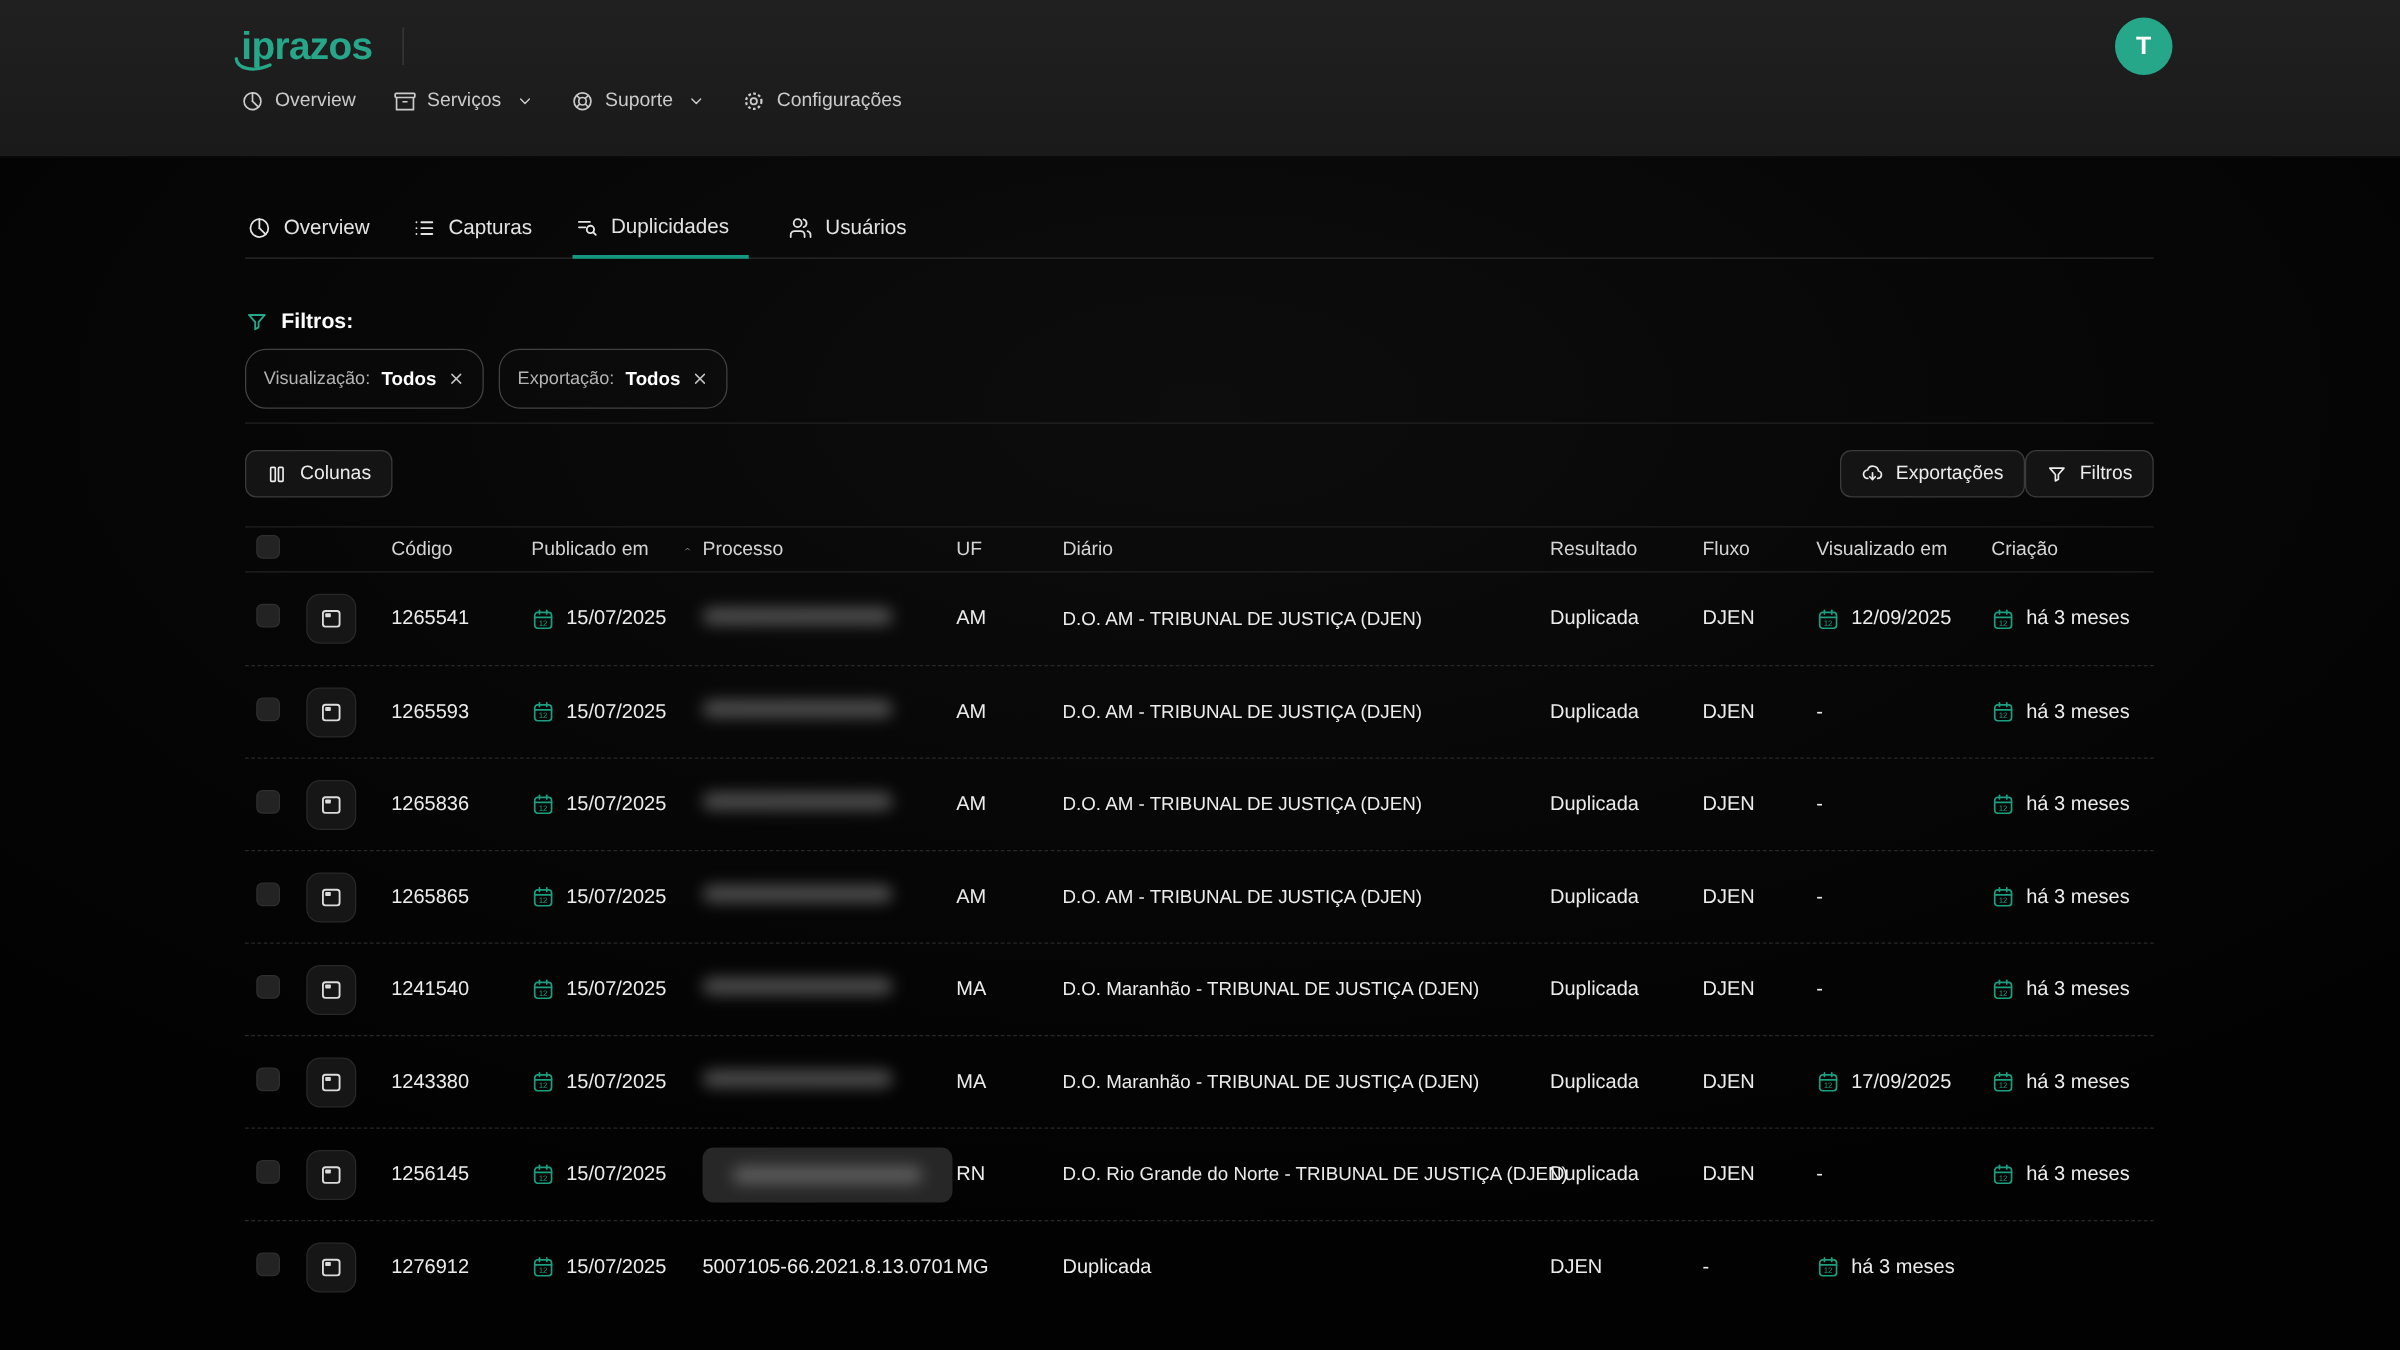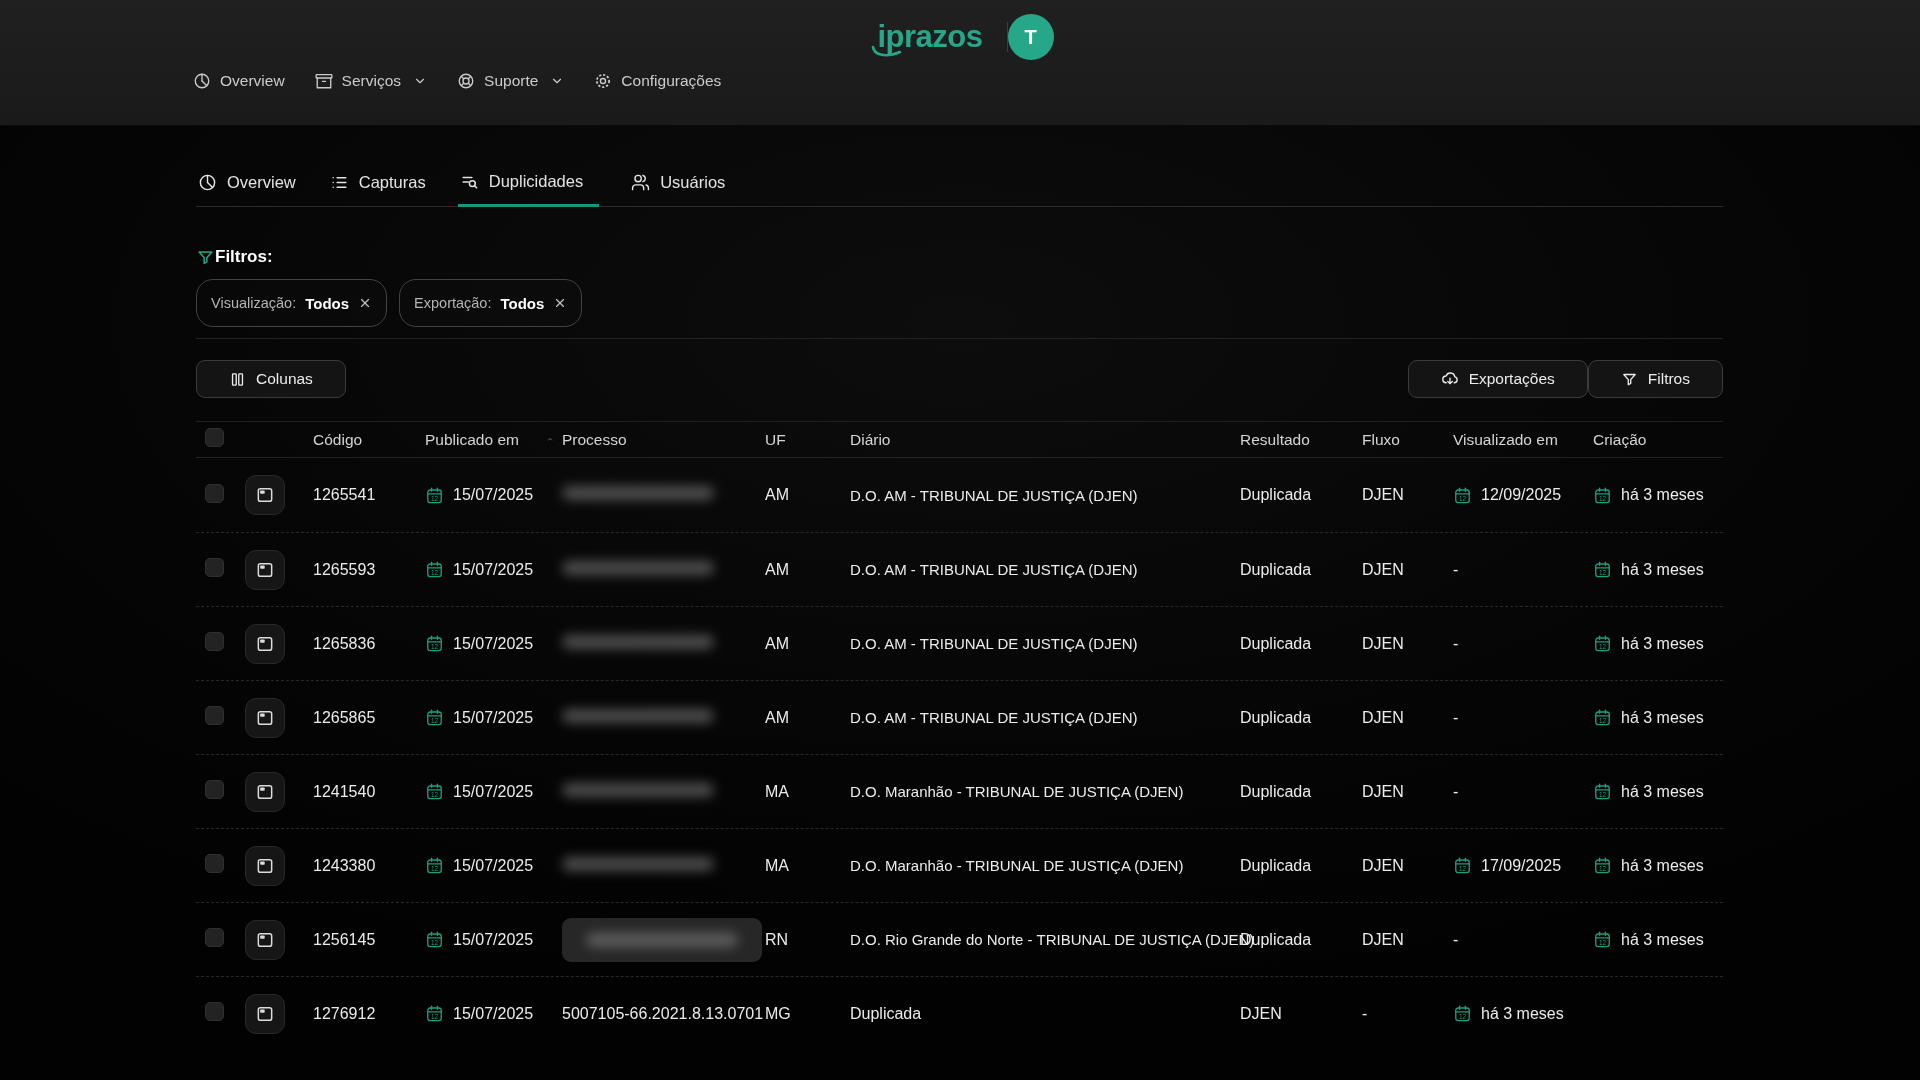--- a/index.html
+++ b/index.html
@@ -5,21 +5,21 @@
   * { margin:0; padding:0; box-sizing:border-box; }
   html,body { width:1920px; height:1080px; overflow:hidden; background:#020202;
     font-family:"Liberation Sans", sans-serif; color:#e9e9e9; }
   .page { width:1920px; height:1080px; display:flex; flex-direction:column;
     background: radial-gradient(1400px 700px at 50% 30%, #0d0d0d 0%, #060606 55%, #020202 100%); }
 
   
   .topbar { height:126px; flex:0 0 126px; padding:0 182px 0 193px;
     background: linear-gradient(180deg,#202020 0%,#1a1a1a 100%);
     border-bottom:1px solid #0a0a0a; }
-  .topbar-row1 { height:68px; display:flex; align-items:center; justify-content:center; padding-top:6px; }
+  .topbar-row1 { height:68px; display:flex; align-items:center; justify-content:space-between; padding-top:6px; }
   .logo-group { display:flex; align-items:center; gap:24px; }
   .logo { position:relative; font-size:31px; font-weight:700; letter-spacing:-0.5px; color:var(--accent); cursor:pointer; }
   .logo svg.swoosh { position:absolute; left:-6px; bottom:-4px; }
   .logo-divider { width:1px; height:30px; background:#3d3d3d; }
   .avatar { width:46px; height:46px; border-radius:50%; background:var(--accent);
     display:flex; align-items:center; justify-content:center; color:#fff; font-size:20px; font-weight:600; cursor:pointer; }
   .topbar-nav { display:flex; align-items:center; gap:30px; margin-top:4px; }
   .nav-item { display:flex; align-items:center; gap:9px; color:#cbcbcb; font-size:15.5px; cursor:pointer; }
   .nav-item svg { stroke:#cbcbcb; }
   .chev { margin-left:3px; }
@@ -28,33 +28,33 @@
   .main { flex:1; padding:0 197px 0 196px; }
   .brand { margin-top:52px; display:flex; align-items:baseline; }
   .brand-name { color:#fff; font-size:32px; font-weight:600; letter-spacing:0.5px; }
   .brand-suffix { color:var(--accent); font-size:17px; font-weight:600; margin-left:2px; }
 
   .tabs { margin-top:44px; display:flex; gap:30px; border-bottom:1px solid #2b2b2b; }
   .tab { display:flex; align-items:center; gap:10px; padding:2px 2px 13px 2px; font-size:16.5px; color:#e3e3e3; cursor:pointer; }
   .tab svg { stroke:#e3e3e3; }
   .tab.active { border-bottom:3px solid var(--underline); margin-bottom:-1px; padding-right:16px; }
 
-  .filters-heading { margin-top:40px; display:flex; align-items:center; font-size:17px; font-weight:700; color:#fff; }
+  .filters-heading { margin-top:40px; display:flex; align-items:center; gap:10px; font-size:17px; font-weight:700; color:#fff; }
   .filters-heading svg { stroke:var(--accent); }
   .chips { margin-top:12px; display:flex; gap:12px; padding-bottom:11px; border-bottom:1px solid #222; }
   .chip { display:flex; align-items:center; gap:9px; height:48px; padding:0 14px;
     border:1px solid #424242; border-radius:17px; background:rgba(255,255,255,0.01); }
   .chip-label { color:#b4b4b4; font-size:14.5px; }
   .chip-value { color:#fff; font-size:15px; font-weight:700; }
   .chip-close { display:flex; cursor:pointer; }
   .chip-close svg { stroke:#c4c4c4; }
 
   .toolbar { margin-top:21px; display:flex; justify-content:space-between; align-items:center; }
   .toolbar-right { display:flex; }
-  .btn { display:flex; align-items:center; gap:10px; height:38px; padding:0 32px;
+  .btn { display:flex; align-items:center; gap:10px; height:38px; padding:0 16px;
     background:#141414; border:1px solid #3b3b3b; border-radius:9px;
     color:#ececec; font-size:15.5px; font-family:inherit; cursor:pointer; }
   .btn svg { stroke:#ececec; }
 
   
   .table { margin-top:23px; border-top:1px solid #202020; }
   .thead, .tr { display:grid;
     grid-template-columns:40px 68px 112px 137px 203px 85px 390px 122px 91px 140px 1fr;
     align-items:center; }
   .thead { height:36px; border-bottom:1px solid #232323; color:#d4d4d4; font-size:15.5px; }

